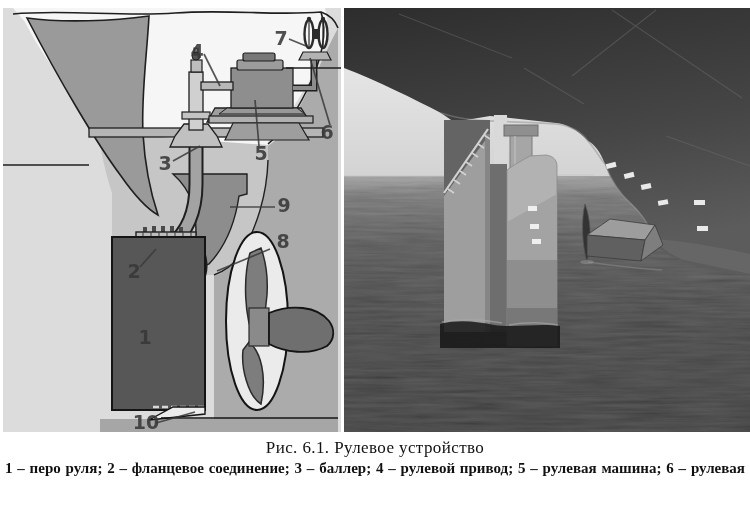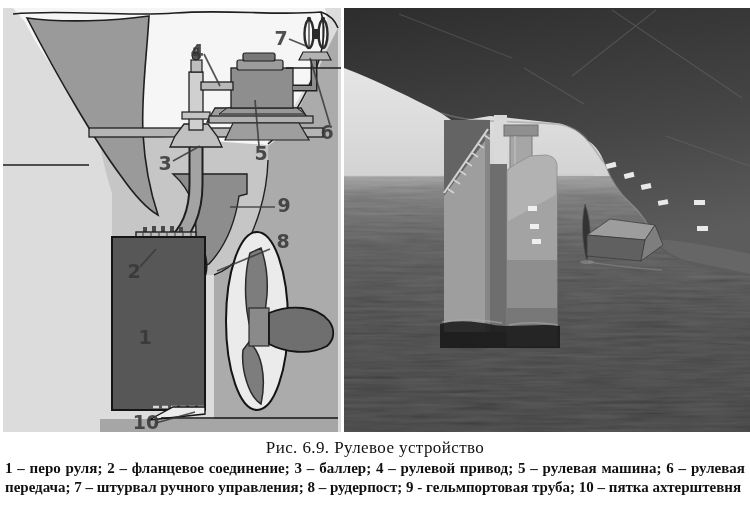--- a/index.html
+++ b/index.html
@@ -249,18 +249,17 @@
 
     <g>
       <path d="M96,316 C115,311 135,314 150,317 C170,320 195,315 216,318 L216,340 L96,340 Z" fill="#161616" opacity="0.85"></path>
       <path d="M98,314 C120,309 140,312 158,315 M165,317 C185,313 200,315 214,317" stroke="#a8a8a8" stroke-width="1.4" opacity="0.6" fill="none"></path>
       <path d="M244,254 C270,258 290,260 318,262" stroke="#8f8f8f" stroke-width="1.3" opacity="0.5" fill="none"></path>
       <ellipse cx="243" cy="254" rx="7" ry="2" fill="#999" opacity="0.5"></ellipse>
     </g>
   </svg>
 
   <div class="caption">
-    <div class="caption-title">Рис. 6.9. Рулевое устройство</div>
+    <div class="caption-title">Рис. 6.1. Рулевое устройство</div>
     <div class="legend-line first">1 – перо руля; 2 – фланцевое соединение; 3 – баллер; 4 – рулевой привод; 5 – рулевая машина; 6 – рулевая</div>
-    <div class="legend-line">передача; 7 – штурвал ручного управления; 8 – рудерпост; 9 - гельмпортовая труба; 10 – пятка ахтерштевня</div>
   </div>
 
 </div>
 
 </body></html>

